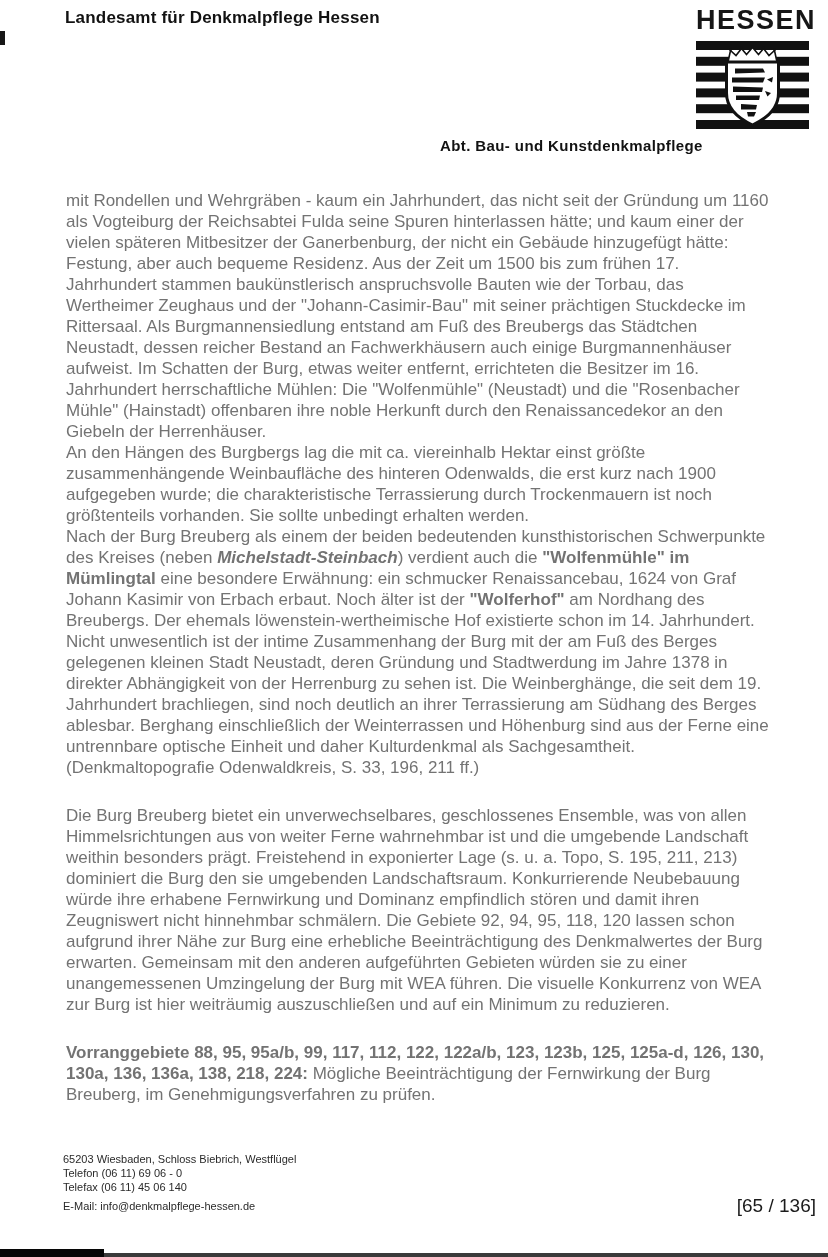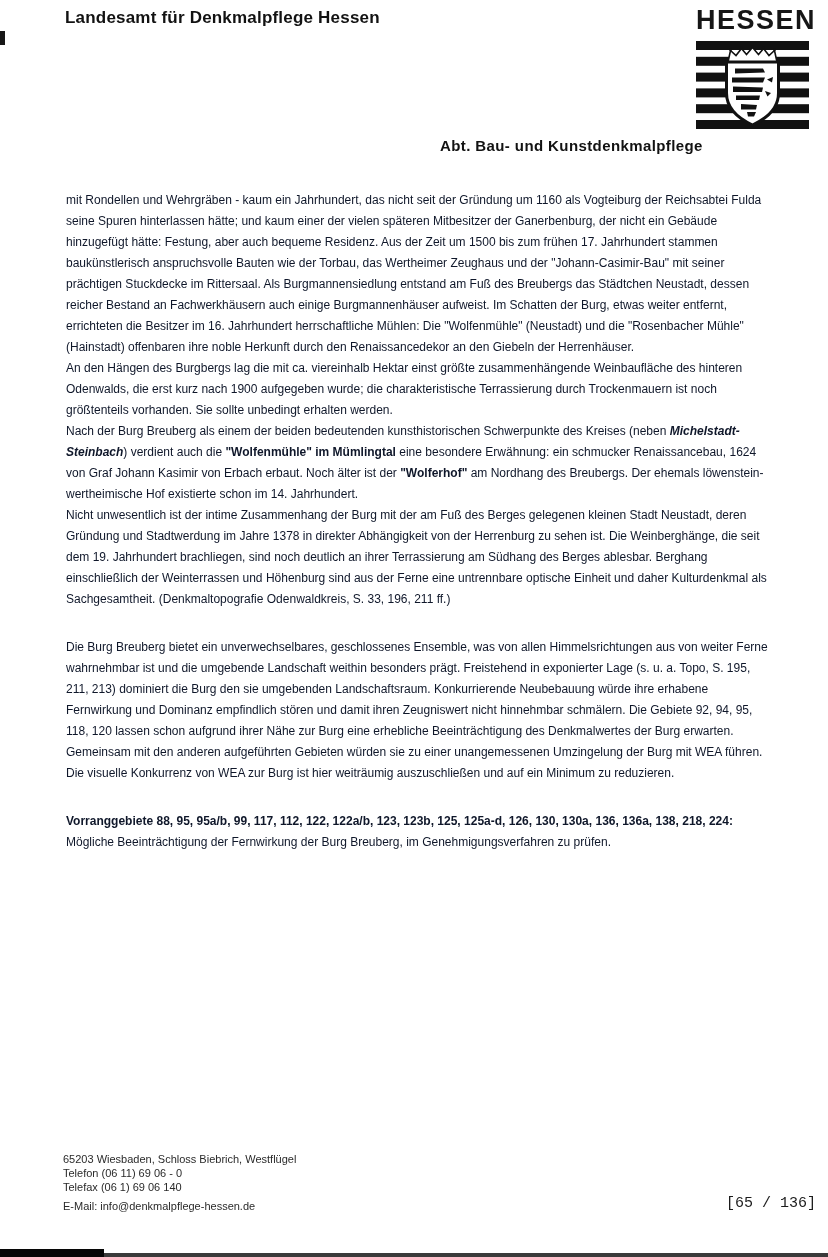--- a/index.html
+++ b/index.html
@@ -41,42 +41,41 @@
     left: 440px; top: 137px;
     font-size: 15px;
     font-weight: bold;
     letter-spacing: 0.4px;
     color: #121212;
   }
   .body-text {
     position: absolute;
     left: 66px; top: 190px;
     width: 706px;
-    font-size: 12px;
+    font-size: 17px;
     line-height: 21px;
-    color: #0f172a;
+    color: #737373;
   }
   .body-text p { margin: 0; }
   .body-text p.space-before { margin-top: 27px; }
   .bold { font-weight: bold; }
   .italic { font-style: italic; font-weight: bold; }
   .footer {
     position: absolute;
     left: 63px; top: 1152px;
     font-size: 11px;
     line-height: 14px;
     color: #2a2a2a;
   }
   .footer .email-line { margin-top: 5px; }
   .page-number {
     position: absolute;
     right: 12px; top: 1195px;
-    font-size: 15px;
+    font-size: 19px;
     color: #1b1b1b;
-    font-family: Liberation Mono, monospace;
   }
   .scan-mark-left {
     position: absolute;
     left: 0; top: 31px;
     width: 5px; height: 14px;
     background: #171717;
   }
   .bottom-strip {
     position: absolute;
     left: 0; bottom: 0;
@@ -142,21 +141,21 @@
       <p><span>An den Hängen des Burgbergs lag die mit ca. viereinhalb Hektar einst größte zusammenhängende Weinbaufläche des hinteren Odenwalds, die erst kurz nach 1900 aufgegeben wurde; die charakteristische Terrassierung durch Trockenmauern ist noch größtenteils vorhanden. Sie sollte unbedingt erhalten werden.</span></p>
       <p><span>Nach der Burg Breuberg als einem der beiden bedeutenden kunsthistorischen Schwerpunkte des Kreises (neben </span><span class="italic">Michelstadt-Steinbach</span><span>) verdient auch die </span><span class="bold">"Wolfenmühle" im Mümlingtal</span><span> eine besondere Erwähnung: ein schmucker Renaissancebau, 1624 von Graf Johann Kasimir von Erbach erbaut. Noch älter ist der </span><span class="bold">"Wolferhof"</span><span> am Nordhang des Breubergs. Der ehemals löwenstein-wertheimische Hof existierte schon im 14. Jahrhundert.</span></p>
       <p><span>Nicht unwesentlich ist der intime Zusammenhang der Burg mit der am Fuß des Berges gelegenen kleinen Stadt Neustadt, deren Gründung und Stadtwerdung im Jahre 1378 in direkter Abhängigkeit von der Herrenburg zu sehen ist. Die Weinberghänge, die seit dem 19. Jahrhundert brachliegen, sind noch deutlich an ihrer Terrassierung am Südhang des Berges ablesbar. Berghang einschließlich der Weinterrassen und Höhenburg sind aus der Ferne eine untrennbare optische Einheit und daher Kulturdenkmal als Sachgesamtheit. (Denkmaltopografie Odenwaldkreis, S. 33, 196, 211 ff.)</span></p>
       <p class="space-before"><span>Die Burg Breuberg bietet ein unverwechselbares, geschlossenes Ensemble, was von allen Himmelsrichtungen aus von weiter Ferne wahrnehmbar ist und die umgebende Landschaft weithin besonders prägt. Freistehend in exponierter Lage (s. u. a. Topo, S. 195, 211, 213) dominiert die Burg den sie umgebenden Landschaftsraum. Konkurrierende Neubebauung würde ihre erhabene Fernwirkung und Dominanz empfindlich stören und damit ihren Zeugniswert nicht hinnehmbar schmälern. Die Gebiete 92, 94, 95, 118, 120 lassen schon aufgrund ihrer Nähe zur Burg eine erhebliche Beeinträchtigung des Denkmalwertes der Burg erwarten. Gemeinsam mit den anderen aufgeführten Gebieten würden sie zu einer unangemessenen Umzingelung der Burg mit WEA führen. Die visuelle Konkurrenz von WEA zur Burg ist hier weiträumig auszuschließen und auf ein Minimum zu reduzieren.</span></p>
       <p class="space-before"><span class="bold">Vorranggebiete 88, 95, 95a/b, 99, 117, 112, 122, 122a/b, 123, 123b, 125, 125a-d, 126, 130, 130a, 136, 136a, 138, 218, 224:</span><span> Mögliche Beeinträchtigung der Fernwirkung der Burg Breuberg, im Genehmigungsverfahren zu prüfen.</span></p>
     </div>
 
   <div class="footer">
     <div>65203 Wiesbaden, Schloss Biebrich, Westflügel</div>
     <div>Telefon (06 11) 69 06 - 0</div>
-    <div>Telefax (06 1) 69 06 140</div>
+    <div>Telefax (06 11) 45 06 140</div>
     <div class="email-line">E-Mail: info@denkmalpflege-hessen.de</div>
   </div>
 
   <div class="page-number">[65 / 136]</div>
 
   <div class="bottom-strip"></div>
   <div class="bottom-strip-left"></div>
 
 </div>
 

